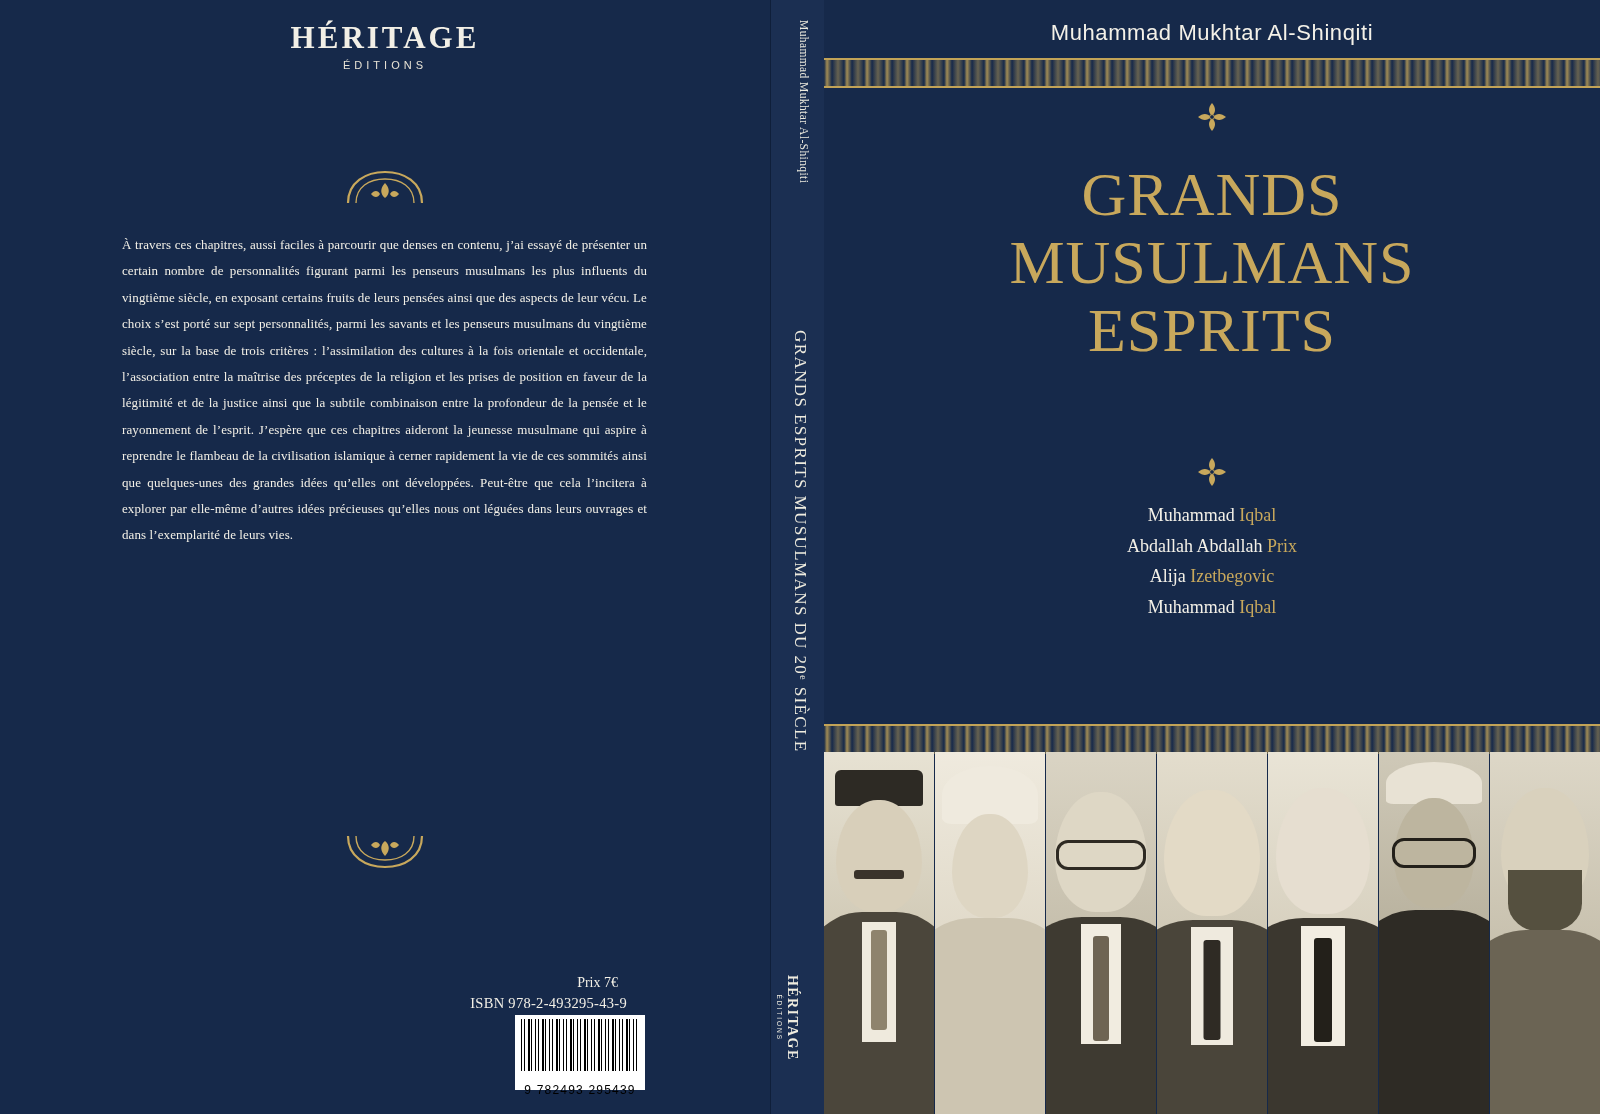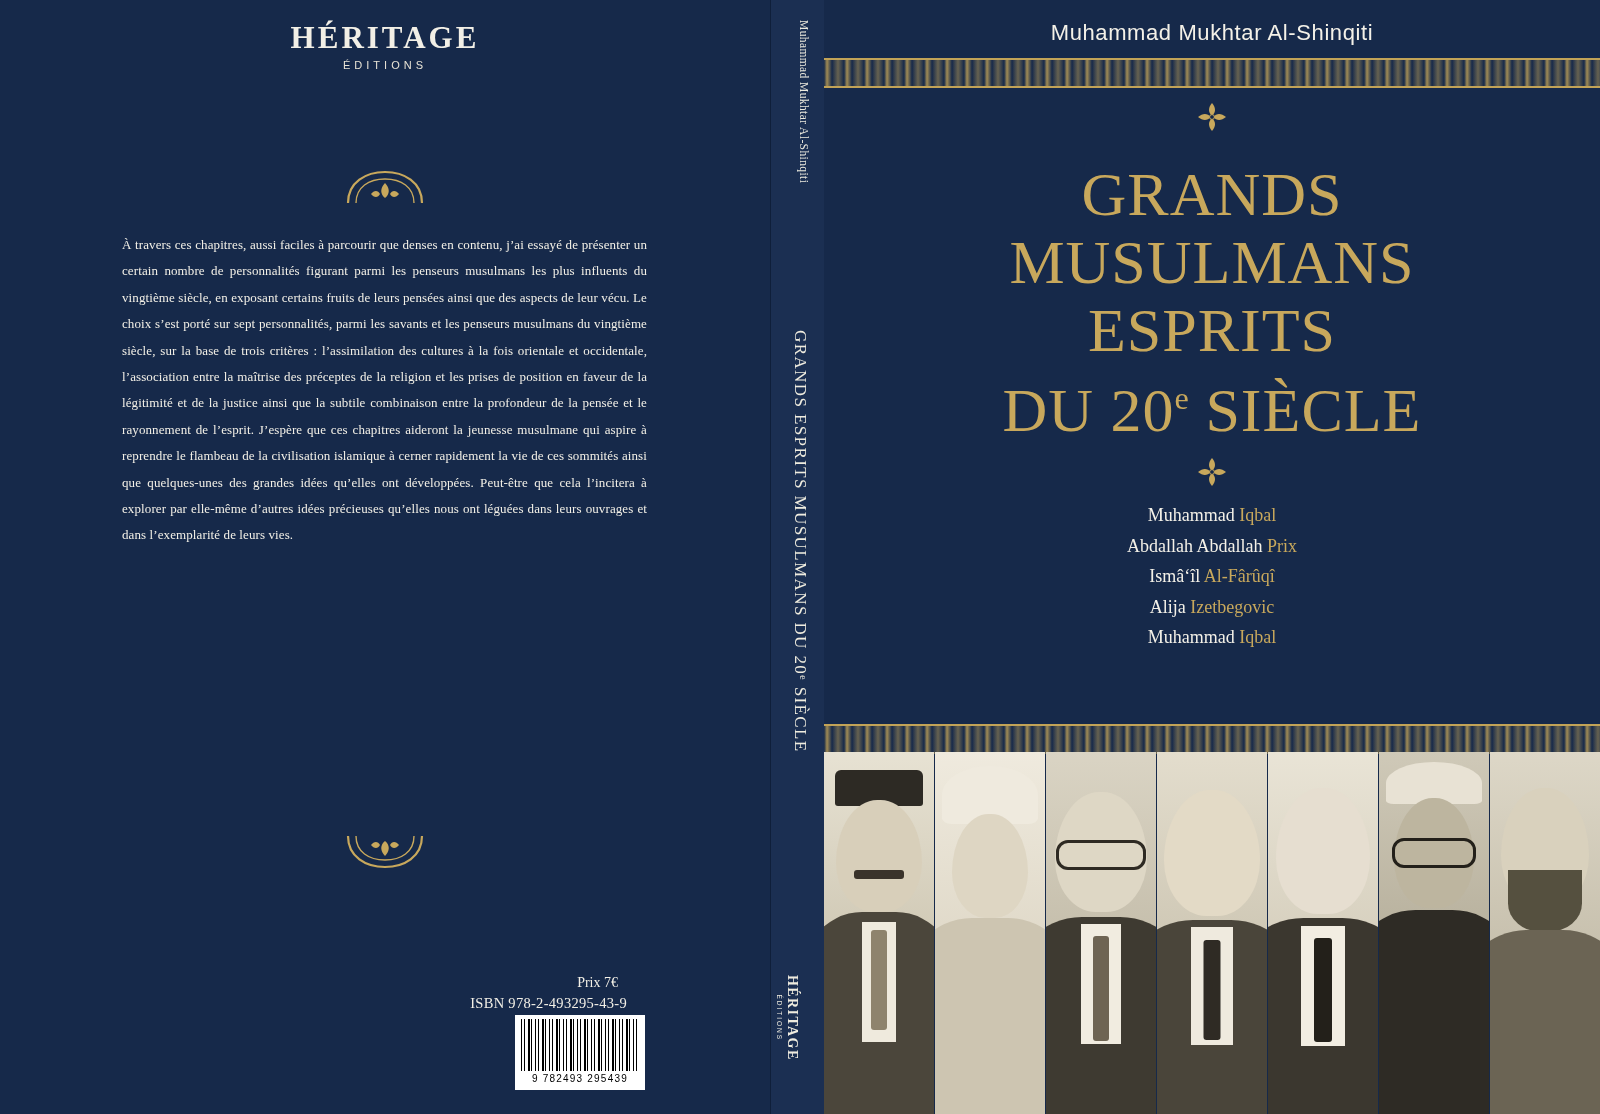--- a/index.html
+++ b/index.html
@@ -109,25 +109,25 @@
     height: 52px;
     background-image:
       repeating-linear-gradient(90deg,
         #000 0px, #000 1.5px, #fff 1.5px, #fff 3px,
         #000 3px, #000 4px, #fff 4px, #fff 7px,
         #000 7px, #000 9px, #fff 9px, #fff 10.5px,
         #000 10.5px, #000 11.5px, #fff 11.5px, #fff 14px);
   }
   .barcode-digits {
     font-family: "Liberation Sans", sans-serif;
-    font-size: 10px;
+    font-size: 12px;
     letter-spacing: 1.2px;
     text-align: center;
     color: #000;
-    margin-top: 2px;
+    margin-top: 12px;
   }
 
   
   .spine {
     position: absolute;
     left: 770px;
     top: 0;
     width: 54px;
     height: 1114px;
     background: #1b2f52;
@@ -421,37 +421,35 @@
         <path d="M3 17 C8 13 12 13 16 17 C12 21 8 21 3 17 Z" fill="#c8a85c"></path>
         <path d="M31 17 C26 21 22 21 18 17 C22 13 26 13 31 17 Z" fill="#c8a85c"></path>
         <circle cx="17" cy="17" r="2.4" fill="#16294a" stroke="#c8a85c" stroke-width="1"></circle>
       </svg>
     </div>
 
     <div class="main-title">
       <span class="ln">GRANDS</span>
       <span class="ln">MUSULMANS</span>
       <span class="ln">ESPRITS</span>
-      <span class="ln"><span>DU 20</span><sup>e</sup><span> SIÈCLE</span></span>
     </div>
 
     <div class="front-ornament-mid">
       <svg width="34" height="34" viewBox="0 0 34 34">
         <path d="M17 3 C21 8 21 12 17 16 C13 12 13 8 17 3 Z" fill="#c8a85c"></path>
         <path d="M17 31 C13 26 13 22 17 18 C21 22 21 26 17 31 Z" fill="#c8a85c"></path>
         <path d="M3 17 C8 13 12 13 16 17 C12 21 8 21 3 17 Z" fill="#c8a85c"></path>
         <path d="M31 17 C26 21 22 21 18 17 C22 13 26 13 31 17 Z" fill="#c8a85c"></path>
         <circle cx="17" cy="17" r="2.4" fill="#16294a" stroke="#c8a85c" stroke-width="1"></circle>
       </svg>
     </div>
 
     <div class="names">
       <div class="row"><span>Muhammad </span><span class="last">Iqbal</span></div>
       <div class="row"><span>Abdallah Abdallah </span><span class="last">Prix</span></div>
-      <div class="row"><span>Ismâ‘îl </span><span class="last">Al-Fârûqî</span></div>
       <div class="row"><span>Alija </span><span class="last">Izetbegovic</span></div>
       <div class="row"><span>Muhammad </span><span class="last">Iqbal</span></div>
     </div>
 
     <div class="band band-mid">
       <div class="band-inner"></div>
     </div>
 
     <div class="portraits">
 

